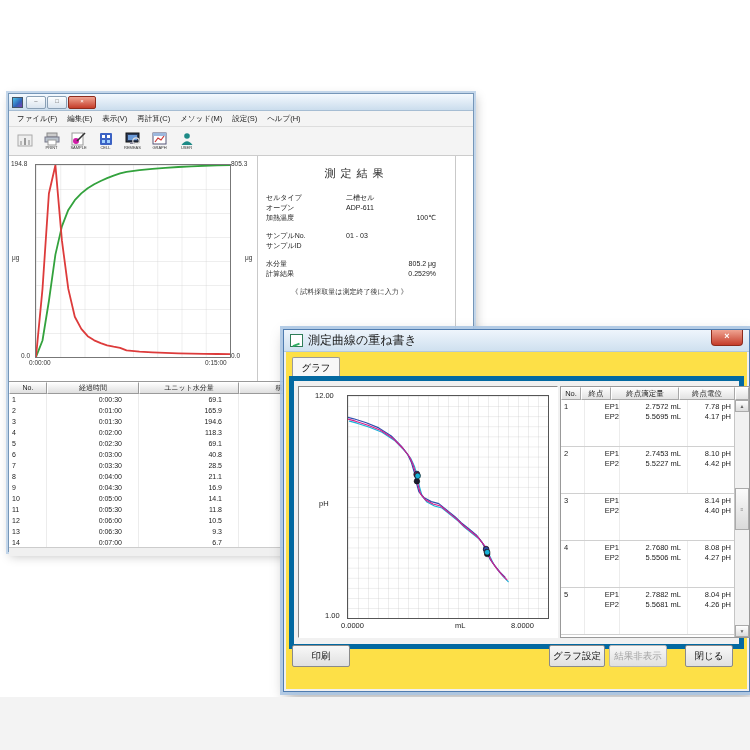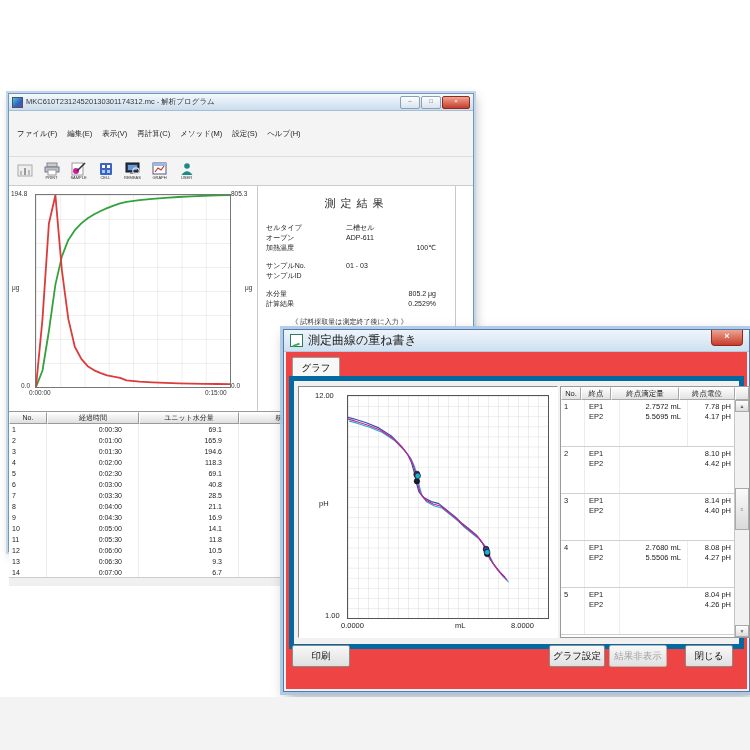--- a/index.html
+++ b/index.html
@@ -13,21 +13,21 @@
         border:1px solid #7596b8;box-shadow:0 0 0 2px #c3d6ea,2px 4px 10px rgba(0,0,0,.25);}
   .t1bar{height:16px;background:linear-gradient(#f4f9fe,#cbdded);display:flex;align-items:center;
          gap:3px;padding:0 3px;border-bottom:1px solid #a6bdd3;}
   .appicon1{width:9px;height:9px;background:linear-gradient(135deg,#4cc3e8,#2f62b8 60%,#7a3fb0);border:1px solid #456;}
   .t1title{font-size:7.5px;color:#333;flex:1;white-space:nowrap;overflow:hidden;}
   .wbtns{display:flex;gap:1px;}
   .wbtn{width:18px;height:11px;border:1px solid #8aa0b5;border-radius:2px;
         background:linear-gradient(#fdfefe,#d9e4ef);font-size:6px;line-height:9px;text-align:center;color:#555;}
   .wbtn.close1{width:26px;background:linear-gradient(#f0a492,#c53d2a);color:#fff;border-color:#8e2b1c;}
   .menubar{height:15px;display:flex;align-items:center;gap:2px;background:#f4f4f4;
-           border-bottom:1px solid #ddd;padding:15px 4px;font-size:7.5px;color:#222;}
+           border-bottom:1px solid #ddd;padding:0 4px;font-size:7.5px;color:#222;}
   .menu-item{padding:1px 4px;cursor:default;}
   .toolbar{height:27px;background:#f4f4f4;border-bottom:1px solid #ccc;display:flex;align-items:flex-start;
            padding:1px 3px 0;gap:2px;}
   .tbtn{width:25px;height:25px;display:flex;flex-direction:column;align-items:center;justify-content:center;gap:0;}
   .tbcap{font-size:4px;line-height:4px;color:#333;letter-spacing:0;}
 
   .mainrow{height:225px;display:flex;background:#fff;}
   .chartpane{width:248px;position:relative;background:#fff;}
   .plot1{position:absolute;left:26px;top:8px;width:194px;height:192px;border:1px solid #777;background:#fff;}
   .axlbl{position:absolute;font-size:6.5px;color:#333;white-space:nowrap;}
@@ -59,39 +59,39 @@
         border:1px solid #4f7cb0;box-shadow:0 0 0 3px rgba(172,199,227,.9),3px 6px 14px rgba(0,0,0,.35);}
   .t2bar{height:21px;background:linear-gradient(#eef5fc,#cfe0ef);display:flex;align-items:center;gap:5px;
          padding:0 6px;position:relative;border-bottom:1px solid #b3c8dc;}
   .appicon2{width:11px;height:11px;background:#fff;border:1px solid #2e7d57;position:relative;}
   .appicon2::after{content:"";position:absolute;left:1px;top:5px;width:7px;height:4px;
                    border-bottom:2px solid #2fae62;transform:rotate(-20deg);}
   .t2title{font-size:12px;color:#1a1a1a;}
   .t2close{position:absolute;right:6px;top:0;width:30px;height:15px;
            background:linear-gradient(#f0a492,#c53d2a);border:1px solid #8e2b1c;border-top:none;
            border-radius:0 0 4px 4px;color:#fff;font-size:9px;line-height:13px;text-align:center;font-weight:bold;}
-  .w2body{position:absolute;left:2px;right:2px;top:22px;bottom:2px;background:#ef4444;}
+  .w2body{position:absolute;left:2px;right:2px;top:22px;bottom:2px;background:#fde047;}
   .tab{position:absolute;left:6px;top:5px;width:46px;height:20px;background:#f7f7f7;border:1px solid #9a9a9a;
        border-bottom:none;border-radius:2px 2px 0 0;font-size:9.5px;line-height:19px;text-align:center;color:#111;}
   .tabpage{position:absolute;left:3px;right:3px;top:24px;height:263px;border:5px solid #0369a1;background:#f1f1f1;}
 
   .graphbox{position:absolute;left:4px;top:5px;width:258px;height:250px;background:#fff;
             border:1px solid;border-color:#8a8a8a #fff #fff #8a8a8a;}
   .plot2{position:absolute;left:48px;top:8px;width:200px;height:222px;border:1px solid #555;background:#fff;}
   .glbl{position:absolute;font-size:7.5px;color:#222;white-space:nowrap;}
 
   .t2table{position:absolute;left:266px;top:5px;width:188px;height:250px;background:#fff;border:1px solid #999;}
   .t2head{display:flex;height:13px;}
   .t2h{box-sizing:border-box;font-size:7.5px;line-height:11px;text-align:center;color:#222;
        background:linear-gradient(#fcfcfc,#e2e2e2);border:1px solid;border-color:#fff #a8a8a8 #a8a8a8 #fff;}
   .h0{width:20px;}.h1{width:30px;}.h2{width:68px;}.h3{width:56px;}.hsb{width:14px;}
   .t2groups{position:absolute;left:0;top:13px;right:14px;bottom:0;overflow:hidden;}
   .t2group{height:46px;border-bottom:1px solid #d0d0d0;display:flex;font-size:7.5px;line-height:10px;color:#222;}
   .g-no{width:20px;flex:none;padding:2px 0 0 3px;border-right:1px solid #ececec;}
-  .g-ep{width:30px;flex:none;padding:2px 0 0 4px;border-right:1px solid #ececec;}
+  .g-ep{width:30px;flex:none;padding:2px 0 0 4px;border-right:1px solid #ececec;text-align:right;}
   .g-vol{width:68px;flex:none;text-align:right;padding:2px 6px 0 0;border-right:1px solid #ececec;box-sizing:border-box;}
   .g-pot{flex:1;text-align:right;padding:2px 4px 0 0;}
   .t2sb{position:absolute;right:0;top:13px;bottom:0;width:14px;background:#f1f1f1;border-left:1px solid #c5c5c5;}
   .sbbtn{position:absolute;left:0;right:0;height:12px;background:linear-gradient(#fff,#dcdcdc);
          border:1px solid #aaa;font-size:5px;line-height:10px;text-align:center;color:#666;box-sizing:border-box;}
   .sbup{top:0;}.sbdn{bottom:0;}
   .sbthumb{position:absolute;left:0;right:0;top:88px;height:42px;background:linear-gradient(#fbfbfb,#dadada);
            border:1px solid #aaa;box-sizing:border-box;font-size:5px;line-height:40px;text-align:center;color:#888;}
 
   .btn{position:absolute;height:22px;background:linear-gradient(#f8f8f8,#e0e0e0);border:1px solid #8a8a8a;
@@ -103,21 +103,20 @@
   #btnClose{left:399px;top:293px;width:48px;}
 </style>
 </head>
 <body>
 
 <div class="page">
 
   <div class="win1">
     <div class="t1bar">
       <span class="appicon1"></span>
-      <span class="t1title">MKC610T23124520130301174312.mc - 解析プログラム</span>
       <span class="wbtns">
         <span class="wbtn">–</span>
         <span class="wbtn">□</span>
         <span class="wbtn close1">×</span>
       </span>
     </div>
 
     <div class="menubar">
         <span class="menu-item">ファイル(F)</span>
         <span class="menu-item">編集(E)</span>
@@ -433,20 +432,24 @@
                   <div>7.78 pH</div>
                   <div>4.17 pH</div>
                 </span>
               </div>
               <div class="t2group">
                 <span class="g-no">2</span>
                 <span class="g-ep">
                   <div>EP1</div>
                   <div>EP2</div>
                 </span>
+                <span class="g-vol">
+                  <div>2.7453 mL</div>
+                  <div>5.5227 mL</div>
+                </span>
                 <span class="g-pot">
                   <div>8.10 pH</div>
                   <div>4.42 pH</div>
                 </span>
               </div>
               <div class="t2group">
                 <span class="g-no">3</span>
                 <span class="g-ep">
                   <div>EP1</div>
                   <div>EP2</div>
@@ -470,20 +473,24 @@
                   <div>8.08 pH</div>
                   <div>4.27 pH</div>
                 </span>
               </div>
               <div class="t2group">
                 <span class="g-no">5</span>
                 <span class="g-ep">
                   <div>EP1</div>
                   <div>EP2</div>
                 </span>
+                <span class="g-vol">
+                  <div>2.7882 mL</div>
+                  <div>5.5681 mL</div>
+                </span>
                 <span class="g-pot">
                   <div>8.04 pH</div>
                   <div>4.26 pH</div>
                 </span>
               </div>
             </div>
           <div class="t2sb">
             <span class="sbbtn sbup">▲</span>
             <span class="sbthumb">≡</span>
             <span class="sbbtn sbdn">▼</span>

